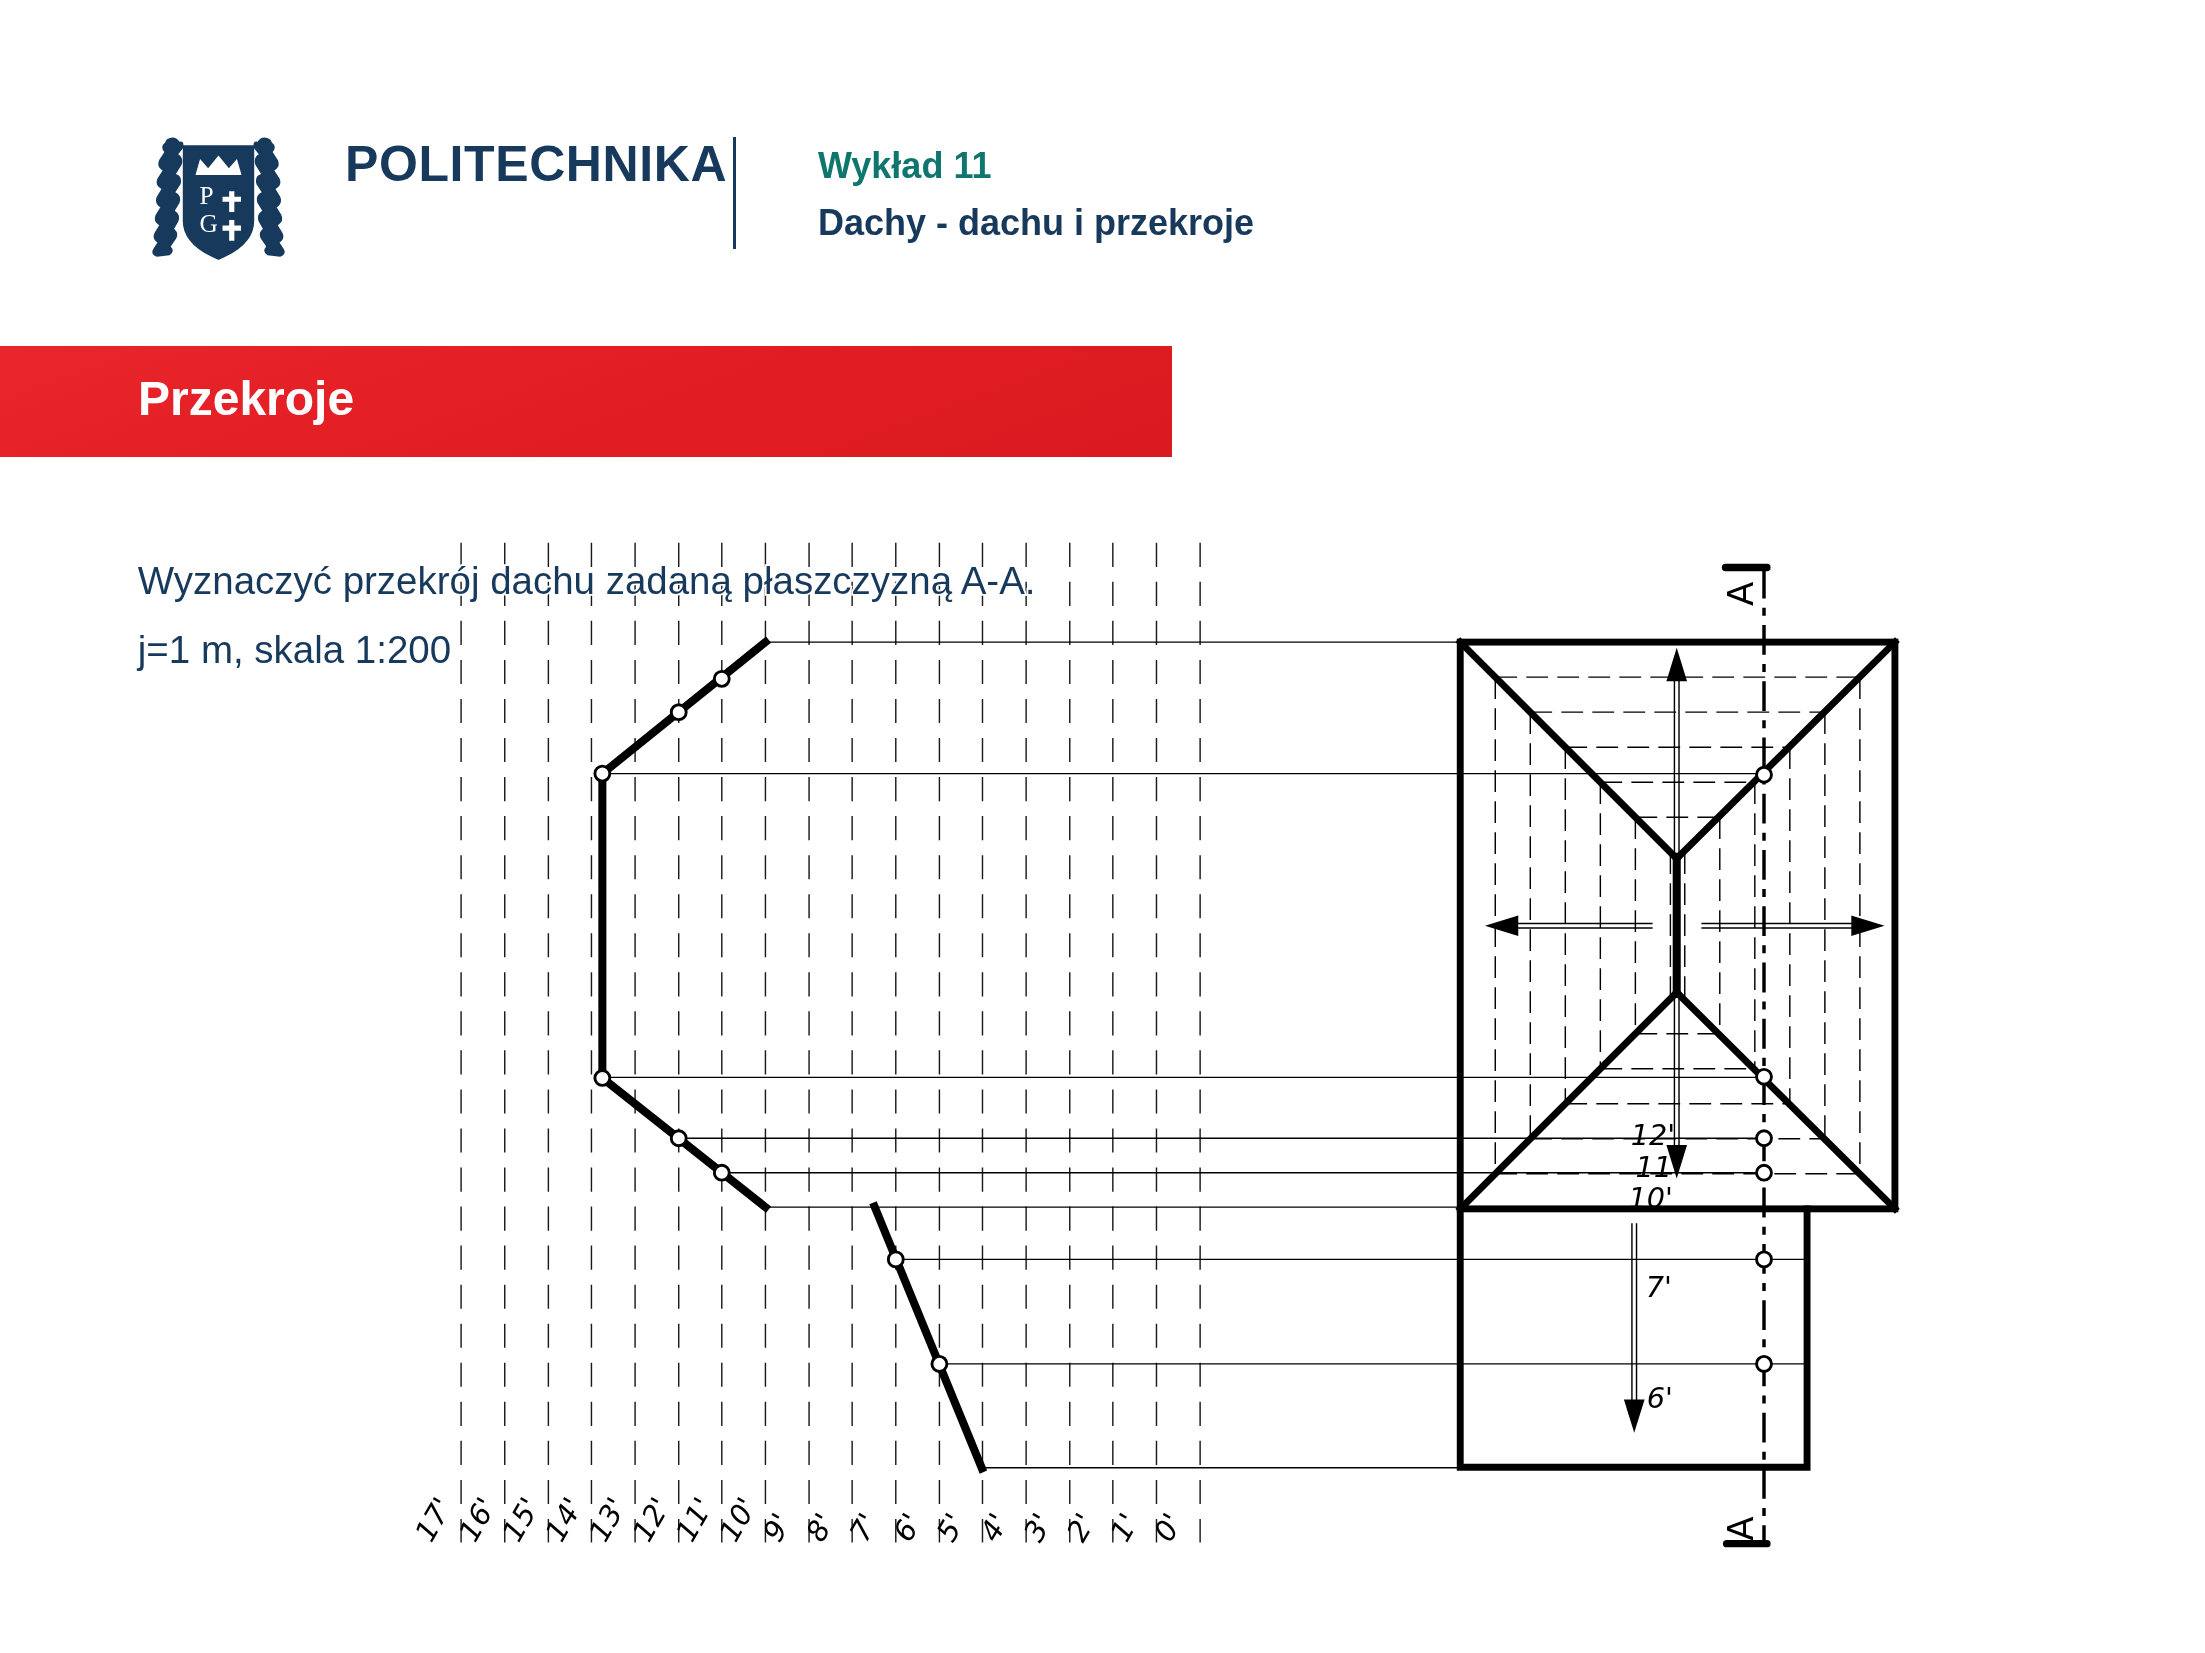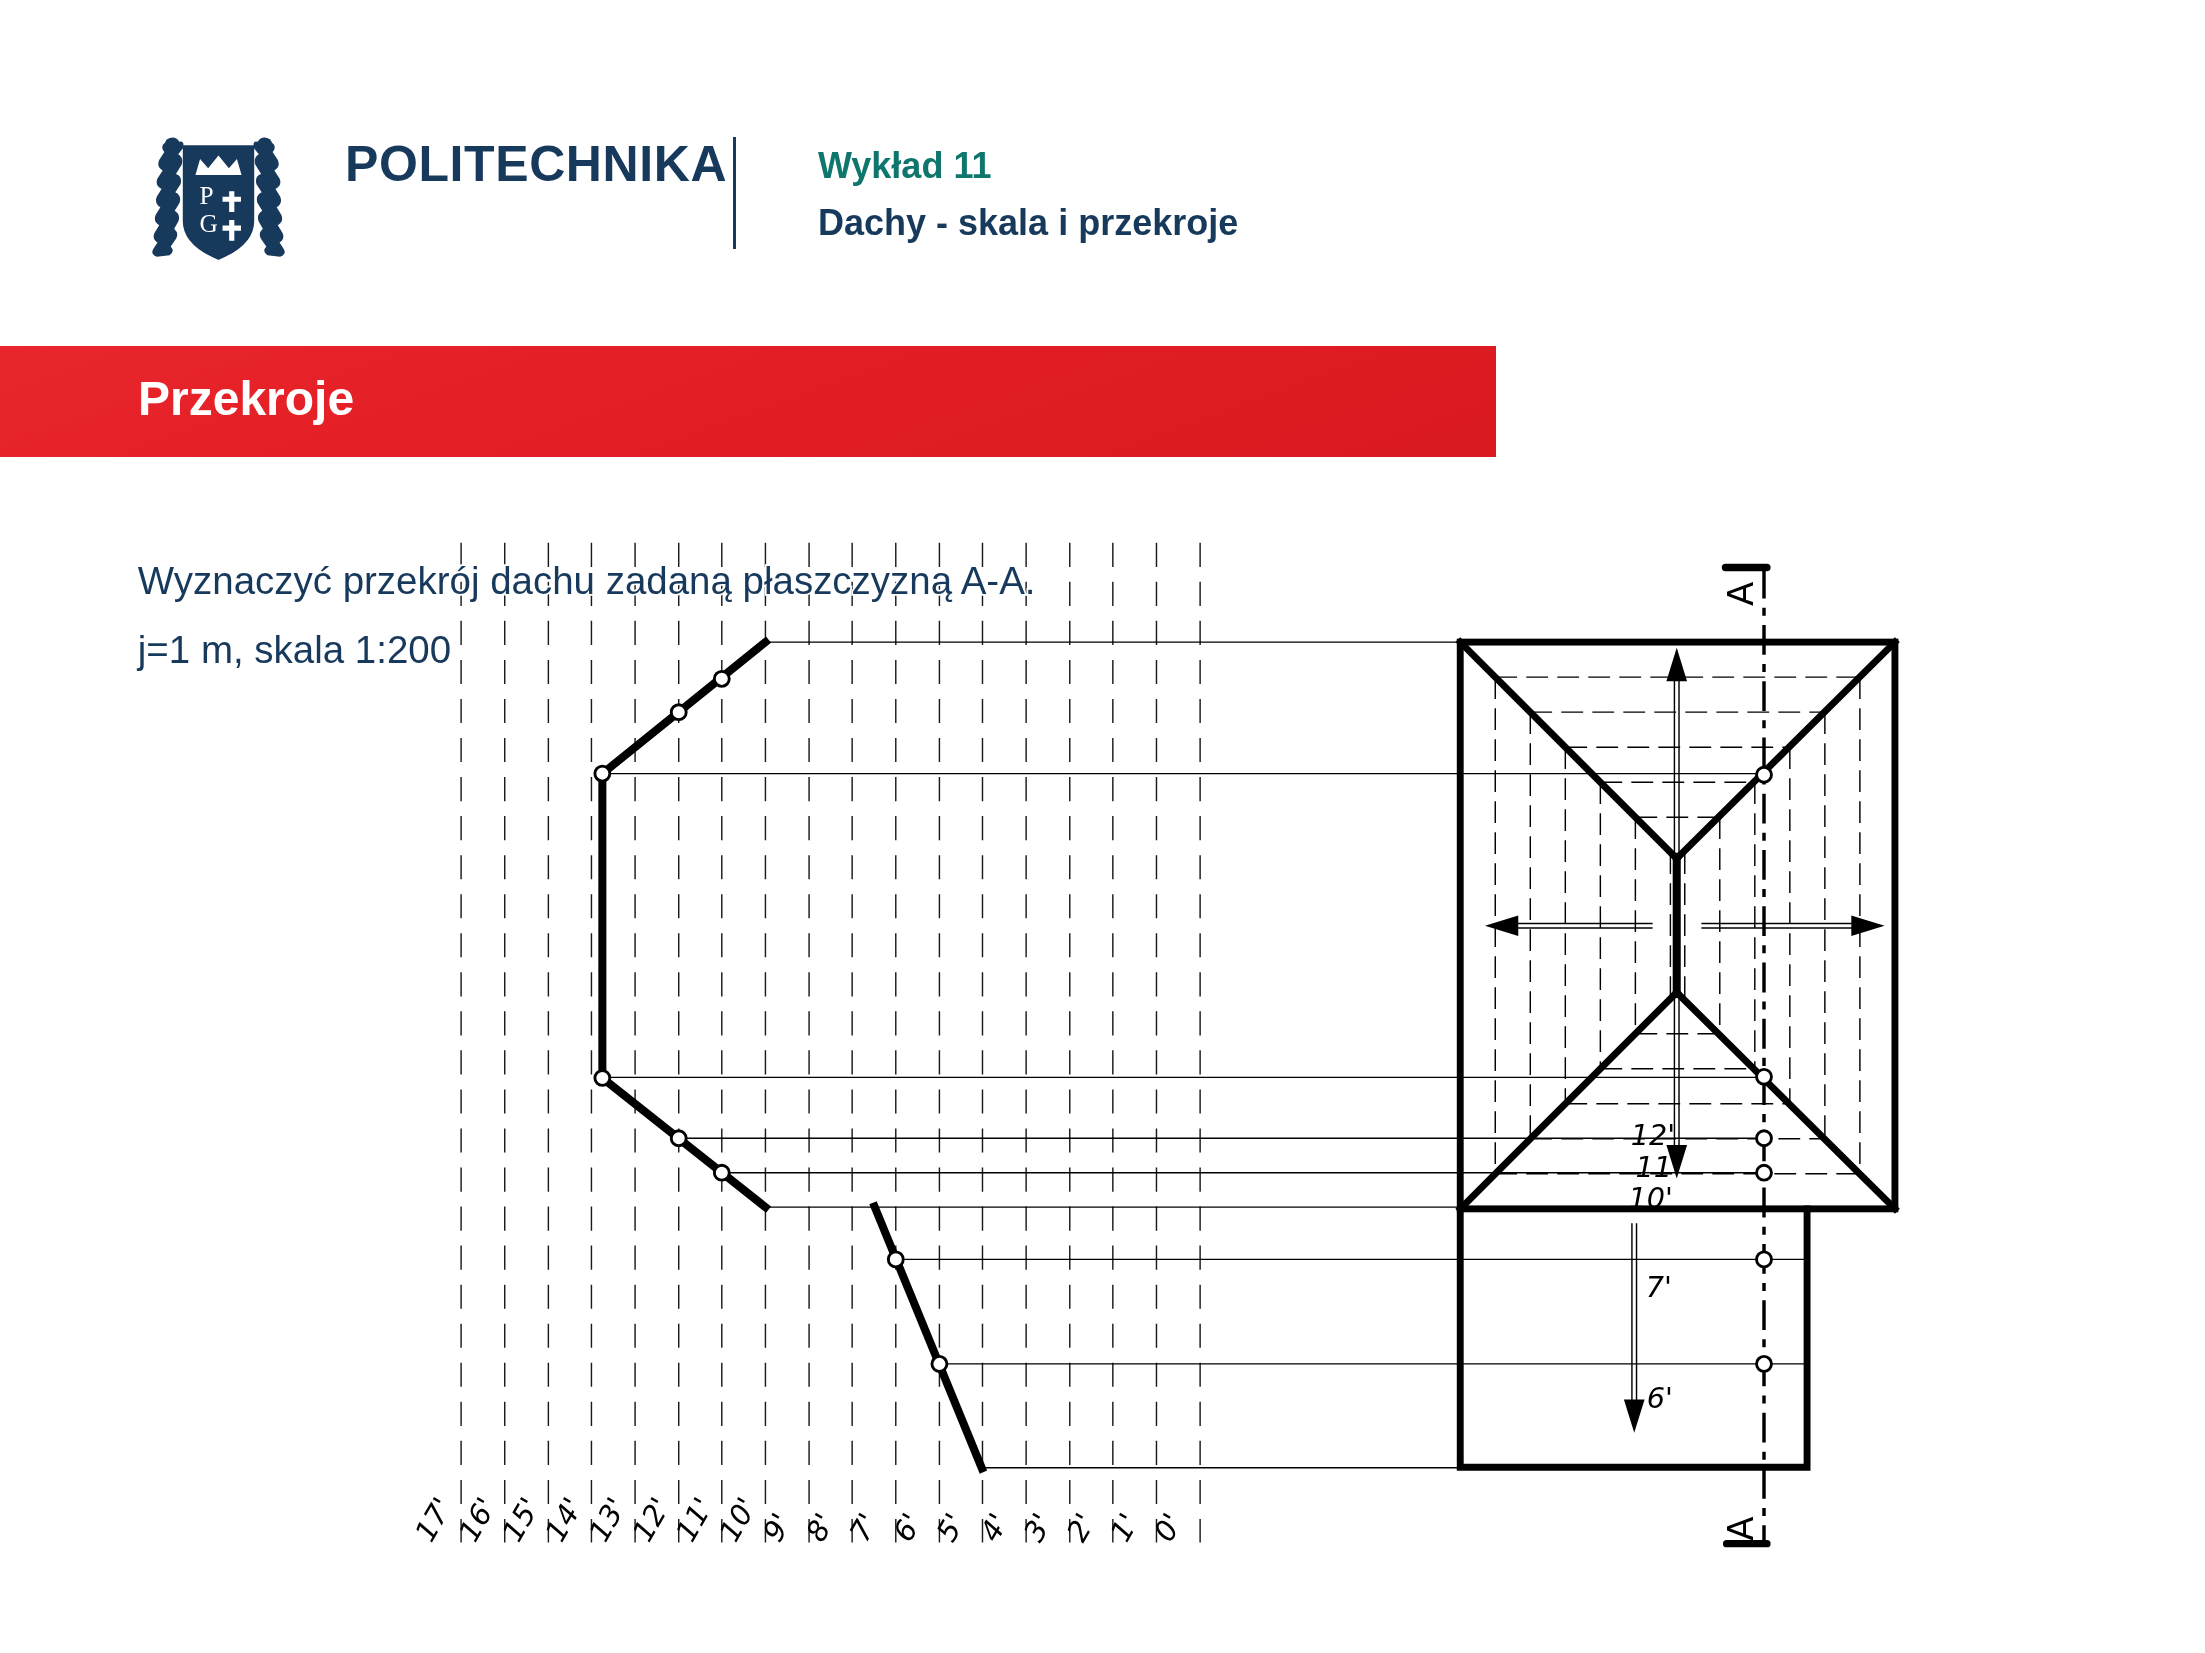--- a/index.html
+++ b/index.html
@@ -6,22 +6,22 @@
   .page{position:relative;width:2205px;height:1654px;background:#ffffff;overflow:hidden;
         font-family:"Liberation Sans", sans-serif;}
   
   .hdr{position:absolute;left:0;top:0;width:2205px;height:345px;}
   .uni-name{position:absolute;left:345px;top:142px;width:368px;text-align:center;
             color:#17395C;font-weight:bold;font-size:50px;line-height:45px;letter-spacing:0.6px;}
   .hdr-divider{position:absolute;left:733px;top:137px;width:3.4px;height:112px;background:#17395C;}
   .lecture-no{position:absolute;left:818px;top:145px;color:#0f766e;font-weight:bold;font-size:36px;}
   .lecture-topic{position:absolute;left:818px;top:202px;color:#17395C;font-weight:bold;font-size:36px;}
   
-  .banner{position:absolute;left:0;top:346px;width:1496px;height:111px;
-          background:linear-gradient(160deg,#e8262c 0%,#e31e24 45%,#d91a20 100%);}
+  .banner{position:absolute;left:0;top:346px;width:1140px;height:111px;
+          background:linear-gradient(160deg,#e8262c 0%,#e31e24 45%,#d91a20 100%);padding-left:32px;}
   .banner-title{position:absolute;left:138px;top:25px;color:#ffffff;font-weight:bold;font-size:48px;}
   
   .drawing{position:absolute;left:0;top:0;width:2205px;height:1654px;}
   svg text{user-select:none;}
   .task-line{font-family:"Liberation Sans",sans-serif;font-size:67px;fill:#17395C;
              paint-order:stroke;stroke:#ffffff;stroke-width:6px;}
   .num-label{font-family:"DejaVu Sans",sans-serif;font-style:italic;font-size:50px;fill:#000;}
   .sec-letter{font-family:"DejaVu Sans",sans-serif;font-size:62px;fill:#000;}
   .thin{stroke:#000;stroke-width:2.5;fill:none;}
   .dashv{stroke:#1a1a1a;stroke-width:2.5;fill:none;stroke-dasharray:42 26;}
@@ -55,21 +55,21 @@
       <g stroke="#ffffff" stroke-width="9">
         <path d="M168 108 v36 M152 122 h32"></path>
         <path d="M168 158 v36 M152 172 h32"></path>
       </g>
     </svg>
     <div class="uni-name">
       <div>POLITECHNIKA</div>
     </div>
     <div class="hdr-divider"></div>
     <div class="lecture-no">Wykład 11</div>
-    <div class="lecture-topic">Dachy - skala i przekroje</div>
+    <div class="lecture-topic">Dachy - dachu i przekroje</div>
   </div>
 
   <div class="banner">
     <div class="banner-title">Przekroje</div>
   </div>
 
   <svg class="drawing" viewBox="0 0 3840 2880" xmlns="http://www.w3.org/2000/svg">
 
     <g>
       <line class="dashv" x1="803" y1="945" x2="803" y2="2686"></line>

